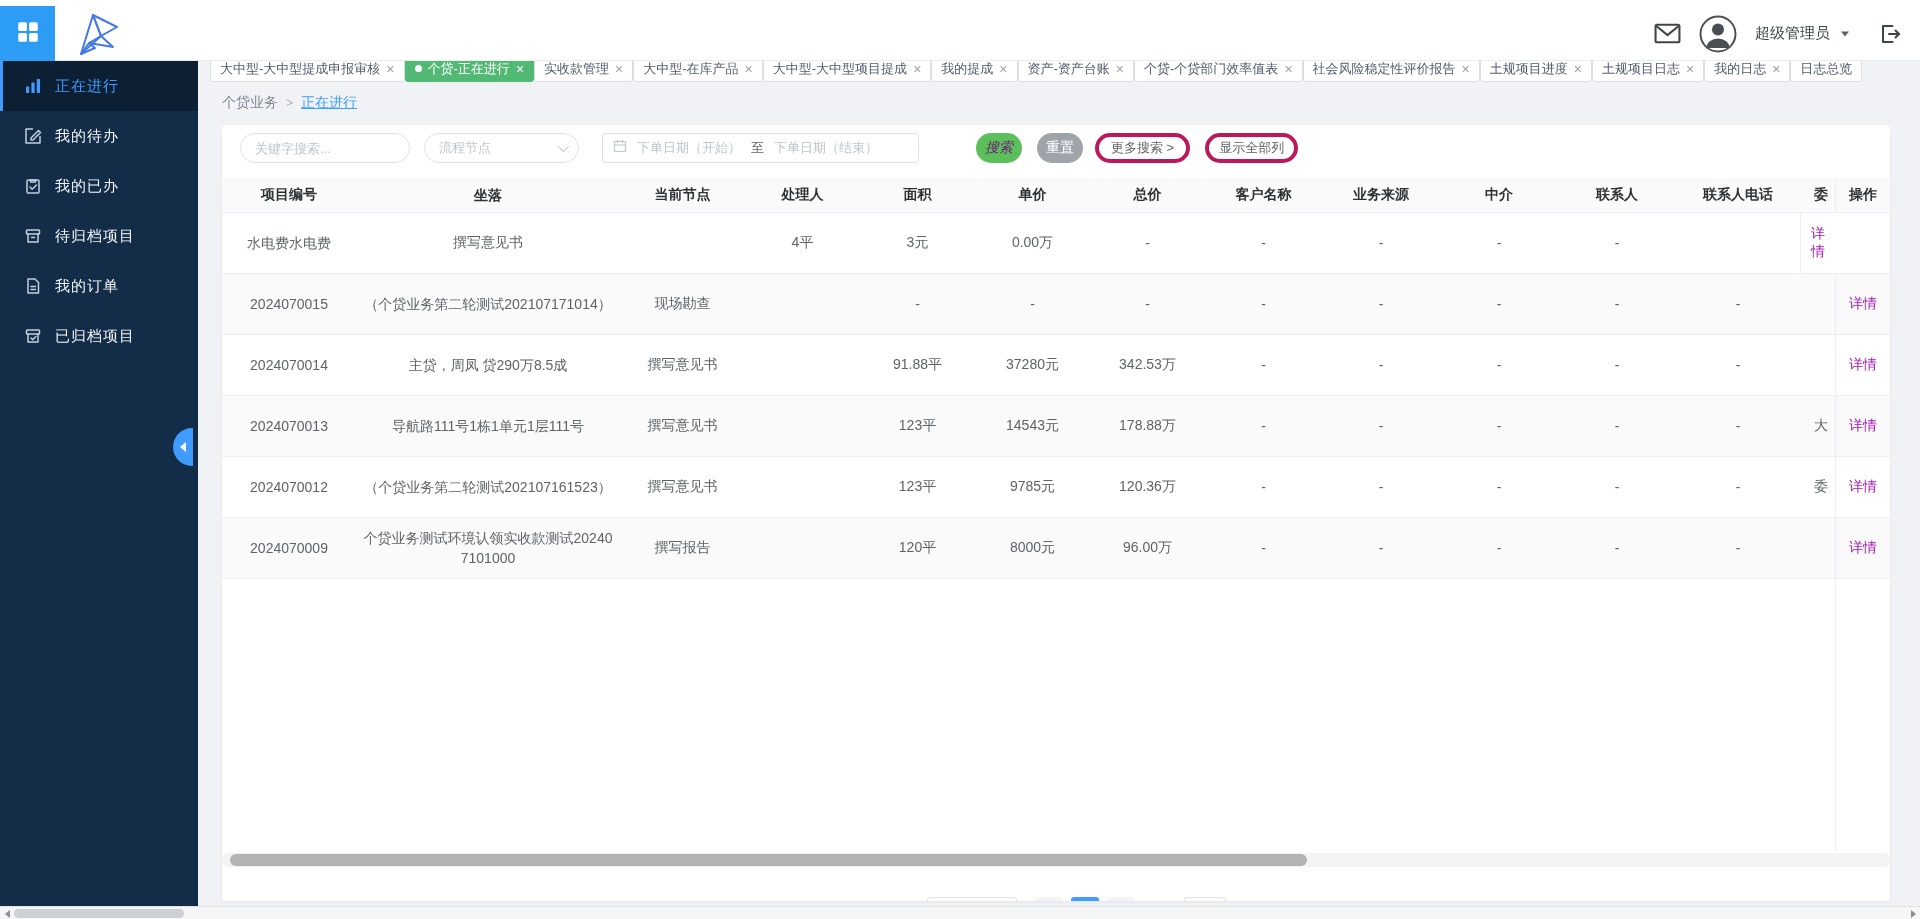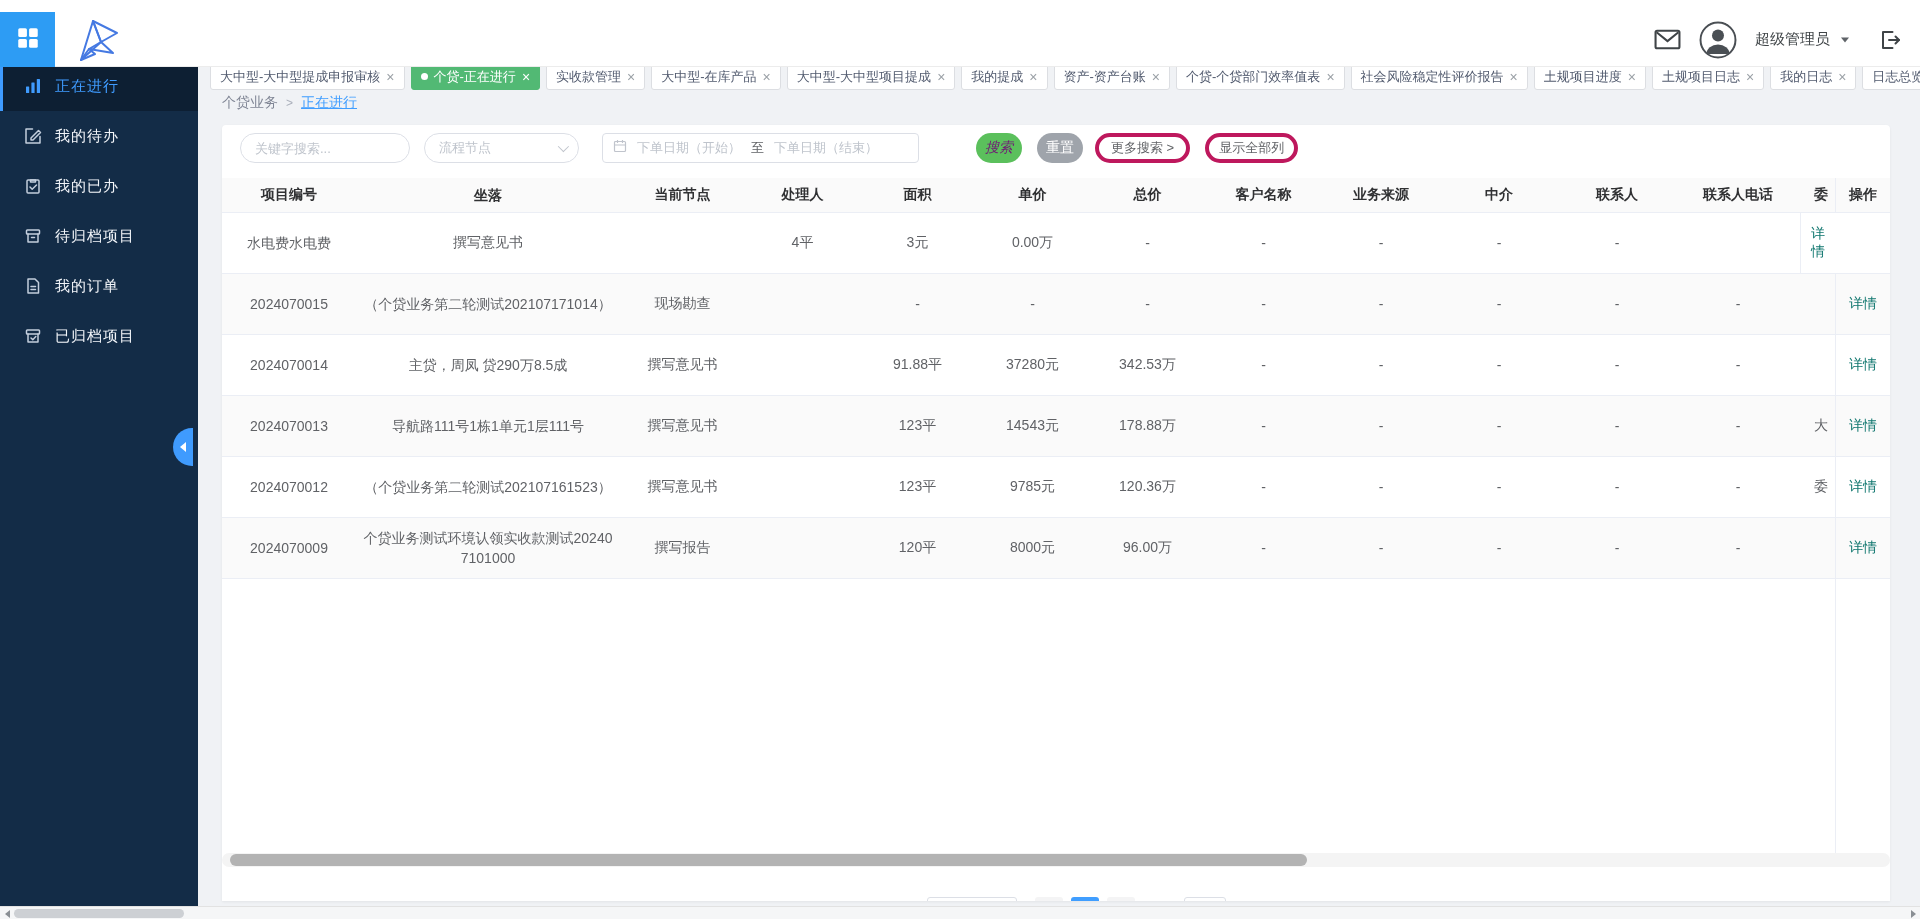--- a/index.html
+++ b/index.html
@@ -1,21 +1,21 @@
 <!DOCTYPE html>
 <html><head>
 <meta charset="utf-8">
 <style>
   * { margin:0; padding:0; box-sizing:border-box; }
   html,body { width:1920px; height:919px; }
   body { font-family:"Liberation Sans","DejaVu Sans",sans-serif; background:#fff; }
   .window { position:relative; width:1920px; height:919px; overflow:hidden; background:#fff; }
 
   
-  .topbar { position:absolute; left:0; top:12px; width:1920px; height:55px; background:#fff; border-bottom:1px solid #ececec; z-index:30;text-align:center; }
+  .topbar { position:absolute; left:0; top:6px; width:1920px; height:55px; background:#fff; border-bottom:1px solid #ececec; z-index:30;text-align:center; }
   .apps-btn { position:absolute; left:0; top:0; width:55px; height:55px; background:#2d9cf4; display:flex; align-items:center; justify-content:center; cursor:pointer; }
   .logo { position:absolute; left:62px; top:3px; width:66px; height:50px; display:flex; align-items:center; }
   .topbar-right { position:absolute; right:18px; top:0; height:55px; display:flex; align-items:center; gap:18px; }
   .mail-btn { display:flex; align-items:center; cursor:pointer; }
   .avatar-wrap { width:38px; height:38px; border-radius:50%; overflow:hidden; }
   .user-name { font-size:15px; color:#3f4447; }
   .user-caret { display:flex; align-items:center; margin-left:-8px; }
   .logout-btn { display:flex; align-items:center; margin-left:10px; cursor:pointer; }
 
   
@@ -26,21 +26,21 @@
   .menu-item .menu-label { font-size:15px; font-weight:500; letter-spacing:1px; }
   .menu-item.active { background:rgba(0,0,0,.28); color:#3f9bfe; border-left:3px solid #3f9bfe; padding-left:21px; }
   .menu-item.active .menu-icon { color:#3f9bfe; }
   .collapse-handle { position:absolute; left:173px; top:428px; width:20px; height:38px; background:#3f9bfe; border-radius:19px 0 0 19px; display:flex; align-items:center; justify-content:center; cursor:pointer; z-index:25; }
   .collapse-arrow { width:0; height:0; border-top:5px solid transparent; border-bottom:5px solid transparent; border-right:6px solid #fff; }
 
   
   .main-bg { position:absolute; left:198px; top:55px; width:1722px; height:851px; background:#f0f2f5; }
 
   
-  .tabstrip { position:absolute; left:198px; top:55px; width:1722px; height:35px; display:flex; align-items:flex-end; gap:6px; padding-left:12px; overflow:hidden; white-space:nowrap; }
+  .tabstrip { position:absolute; left:198px; top:55px; width:1722px; height:35px; display:flex; align-items:flex-start; padding-left:12px; overflow:hidden; white-space:nowrap; }
   .tab { flex:0 0 auto; height:27px; display:flex; align-items:center; gap:6px; padding:0 9px; background:#fff; border:1px solid #dcdee2; border-radius:3px; font-size:13px; color:#515a6e; cursor:pointer; }
   .tab .tab-close { color:#9aa0a6; font-size:14px; line-height:1; cursor:pointer; }
   .tab.active { background:#52b974; border-color:#52b974; color:#fff; }
   .tab.active .tab-close { color:#fff; }
   .tab-dot { width:7px; height:7px; border-radius:50%; background:#fff; }
 
   
   .breadcrumb { position:absolute; left:222px; top:93px; height:20px; display:flex; align-items:center; gap:8px; font-size:14px; }
   .crumb-root { color:#808695; }
   .crumb-sep { color:#aab0bb; font-size:12px; }
@@ -69,21 +69,21 @@
   .thead, .trow { display:grid; grid-template-columns:134px 264px 125px 115px 115px 115px 115px 117px 118px 118px 118px 124px 35px 55px; }
   .thead { position:absolute; left:0; top:53px; width:1668px; height:35px; background:#fafafa; border-bottom:1px solid #ebeef5; }
   .tbody { position:absolute; left:0; top:88px; width:1668px; }
   .trow { height:61px; border-bottom:1px solid #ebeef5; background:#fff; }
   .trow:nth-child(even) { background:#fafafa; }
   .tcell { display:flex; align-items:center; justify-content:center; padding:0 6px; font-size:14px; color:#606266; text-align:center; overflow:hidden; }
   .hcell { font-weight:700; color:#303133; }
   .c1 { white-space:normal; word-break:break-all; line-height:20px; }
   .c12 { justify-content:flex-start; padding:0 0 0 14px; white-space:nowrap; }
   .c13 { border-left:1px solid #ebeef5; }
-  .detail-link { color:#0f766e; cursor:pointer; }
+  .detail-link { color:#a21caf; cursor:pointer; }
   .vline-ext { position:absolute; left:1613px; top:454px; width:1px; height:274px; background:#ebeef5; }
 
   
   .hscroll-track { position:absolute; left:0; top:728px; width:1668px; height:14px; background:#f4f4f4; border-radius:7px; }
   .hscroll-thumb { position:absolute; left:8px; top:1px; width:1077px; height:12px; background:#b3b3b3; border-radius:6px; cursor:pointer; }
 
   
   .pagination { position:absolute; left:0; top:772px; width:1668px; height:28px; }
   .pg { position:absolute; height:28px; border-radius:3px; }
   .pg-size { left:705px; width:90px; background:#fff; border:1px solid #dcdfe6; }

